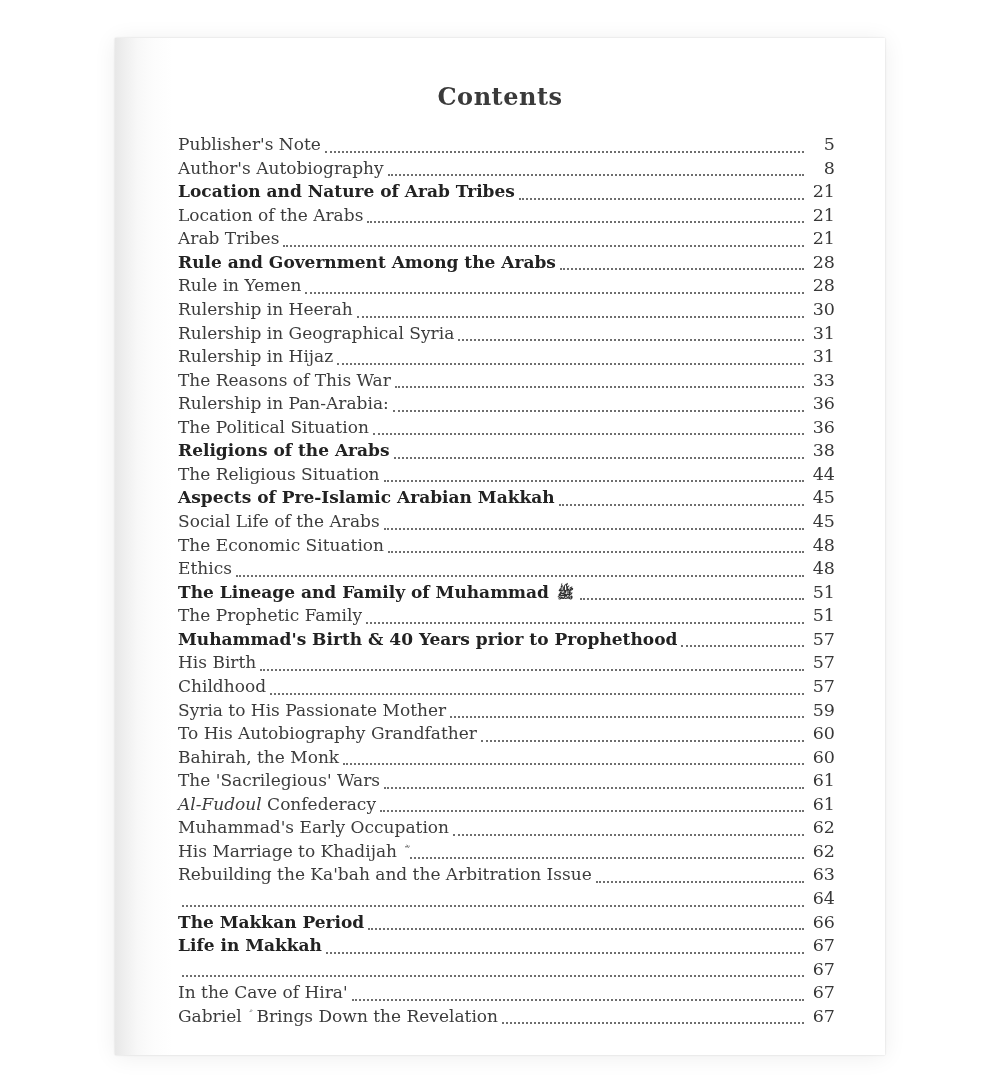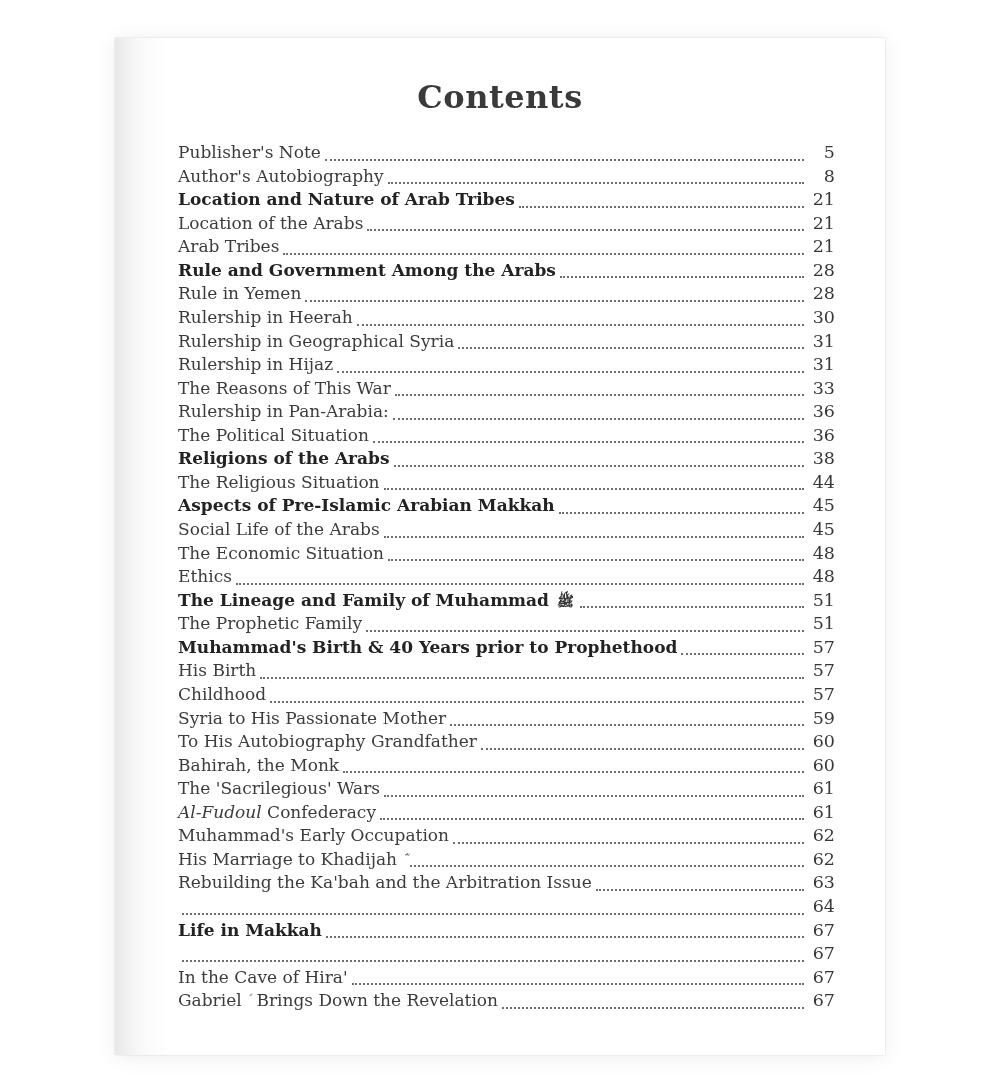--- a/index.html
+++ b/index.html
@@ -41,32 +41,31 @@
       rgba(255,255,255,0) 58px);
     pointer-events: none;
   }
   .page-title {
     position: absolute;
     top: 42px;
     left: 0;
     width: 100%;
     margin: 0;
     text-align: center;
-    font-size: 32px;
+    font-size: 24px;
     line-height: 34px;
     font-weight: bold;
     letter-spacing: 0.5px;
     color: #3a3a3a;
   }
   .toc-list {
     position: absolute;
     top: 96px;
     left: 63px;
     right: 50px;
-    margin-top: 8px;
   }
   .toc-row {
     display: flex;
     align-items: baseline;
     height: 23.57px;
     font-size: 17px;
     color: #3c3c3c;
     white-space: nowrap;
   }
   .toc-row.bold .toc-title { font-weight: bold; color: #222222; text-align: right; }
@@ -258,20 +257,25 @@
         <div class="toc-row">
           <span class="toc-title"><span>Rebuilding the Ka'bah and the Arbitration Issue</span></span>
           <span class="toc-leader"></span>
           <span class="toc-page-num">63</span>
         </div>
         <div class="toc-row">
           <span class="toc-leader"></span>
           <span class="toc-page-num">64</span>
         </div>
         <div class="toc-row bold">
+          <span class="toc-title"><span>The Makkan Period</span></span>
+          <span class="toc-leader"></span>
+          <span class="toc-page-num">66</span>
+        </div>
+        <div class="toc-row bold">
           <span class="toc-title"><span>Life in Makkah</span></span>
           <span class="toc-leader"></span>
           <span class="toc-page-num">67</span>
         </div>
         <div class="toc-row bold">
           <span class="toc-leader"></span>
           <span class="toc-page-num">67</span>
         </div>
         <div class="toc-row">
           <span class="toc-title"><span>In the Cave of Hira'</span></span>

